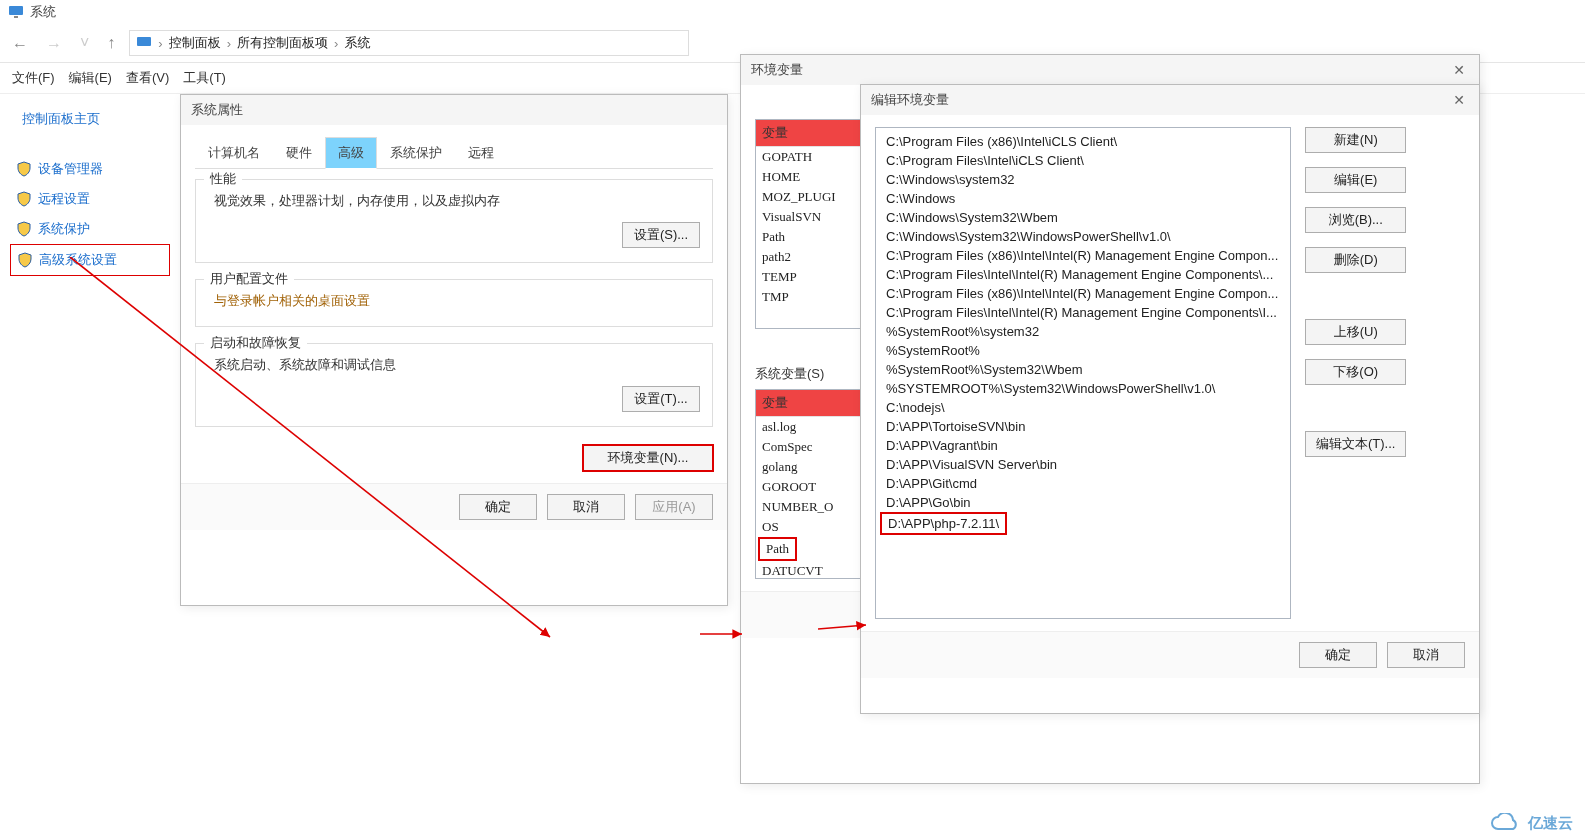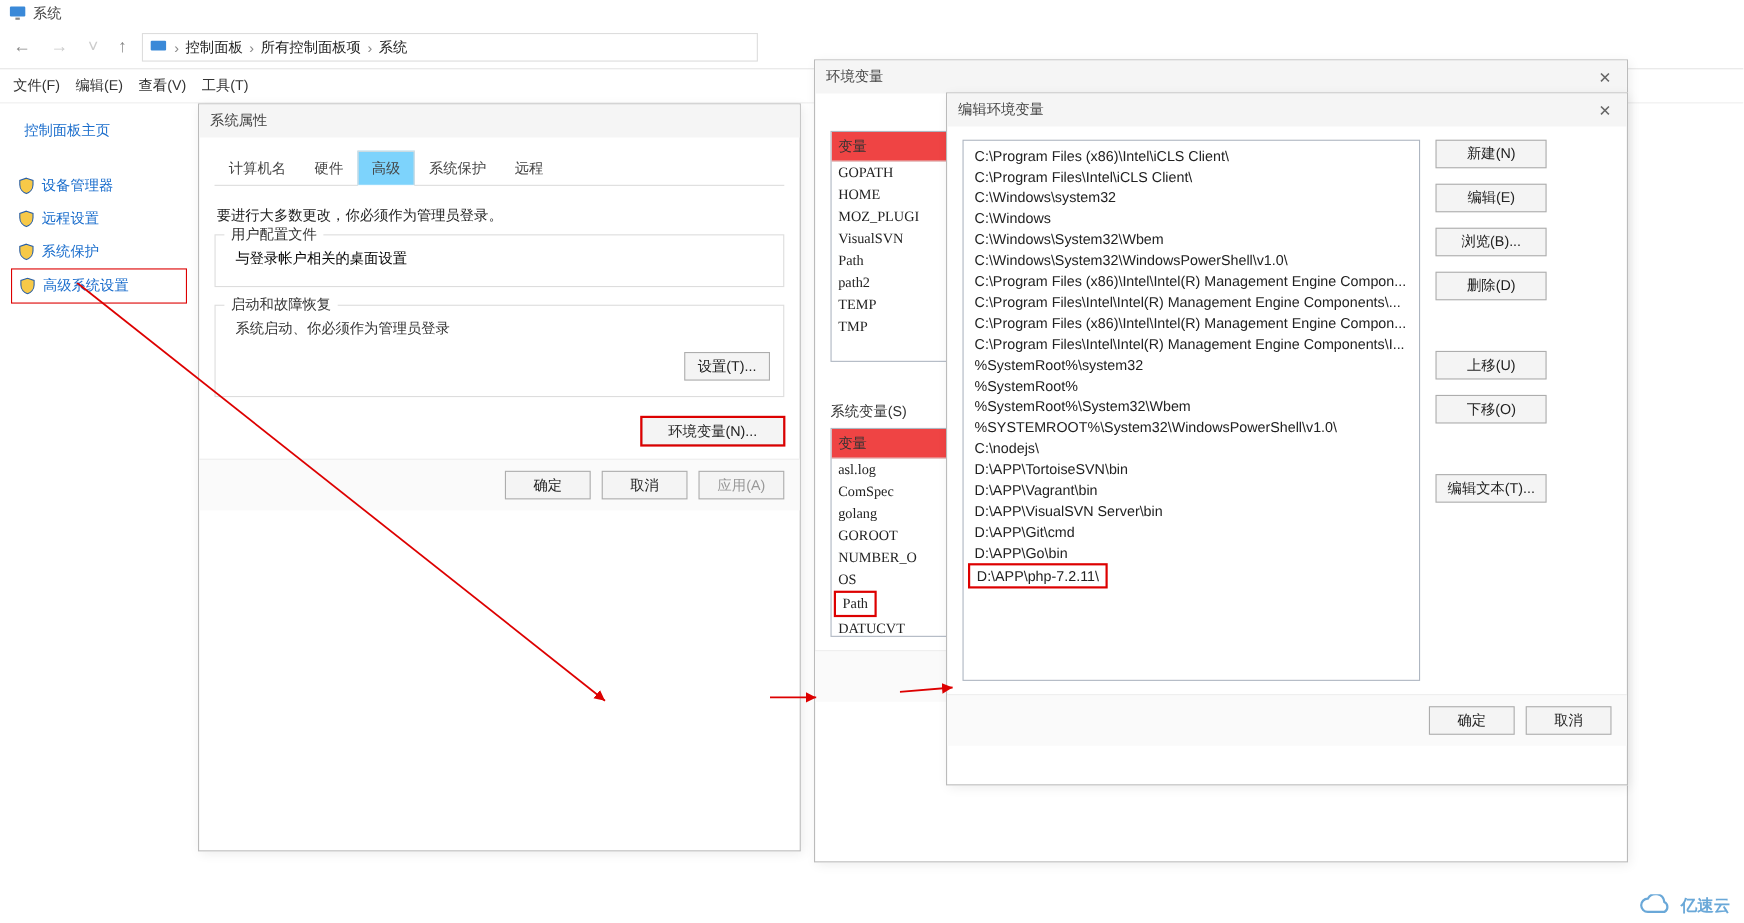--- a/index.html
+++ b/index.html
@@ -199,43 +199,49 @@
       <span>系统保护</span>
     </div>
     <div class="side-item selected">
       <svg class="shield" viewBox="0 0 16 16">
           <path d="M8 1l6 2v4c0 4-3 7-6 8-3-1-6-4-6-8V3z" fill="#f7c948" stroke="#2a5fa5"></path>
         </svg>
       <span>高级系统设置</span>
     </div>
   </div>
 
-  <div class="dialog" style="left:180px; top:0; width:548px; height:680px;">
+  <div class="dialog" style="left:180px; top:0; width:548px; height:512px;">
     <div class="dlg-title">
       <span>系统属性</span>
     </div>
     <div class="dlg-body">
       <div class="tabs">
         <div class="tab">计算机名</div>
         <div class="tab">硬件</div>
         <div class="tab active">高级</div>
         <div class="tab">系统保护</div>
         <div class="tab">远程</div>
       </div>
-      <div style="padding:8px 2px;color:#222">要进行大多数更改，你必须作为管理员登录。</div>
-
+
+      <div class="groupbox">
+        <div class="gtitle">性能</div>
+        <div style="padding:2px 6px;color:#333">视觉效果，处理器计划，内存使用，以及虚拟内存</div>
+        <div class="right-btn-row">
+            <button class="btn">设置(S)...</button>
+          </div>
+      </div>
 
       <div class="groupbox">
         <div class="gtitle">用户配置文件</div>
-        <div style="padding:2px 6px;color:#000000">与登录帐户相关的桌面设置</div>
+        <div style="padding:2px 6px;color:#a16207">与登录帐户相关的桌面设置</div>
       </div>
 
       <div class="groupbox">
         <div class="gtitle">启动和故障恢复</div>
-        <div style="padding:2px 6px;color:#333">系统启动、你必须作为管理员登录</div>
+        <div style="padding:2px 6px;color:#333">系统启动、系统故障和调试信息</div>
         <div class="right-btn-row">
             <button class="btn">设置(T)...</button>
           </div>
       </div>
 
       <div class="right-btn-row" style="margin-top:18px">
         <button class="btn red-outline" style="min-width:130px">环境变量(N)...</button>
       </div>
     </div>
     <div class="dlg-footer">

